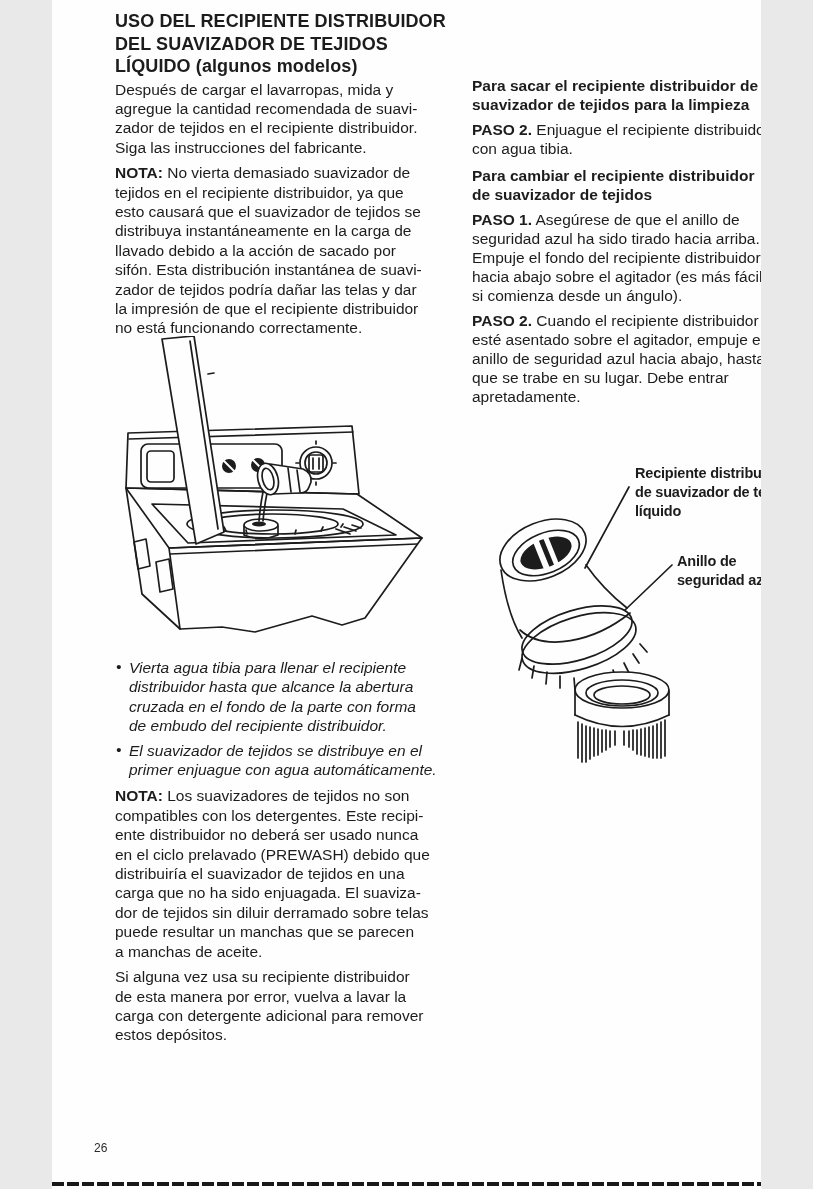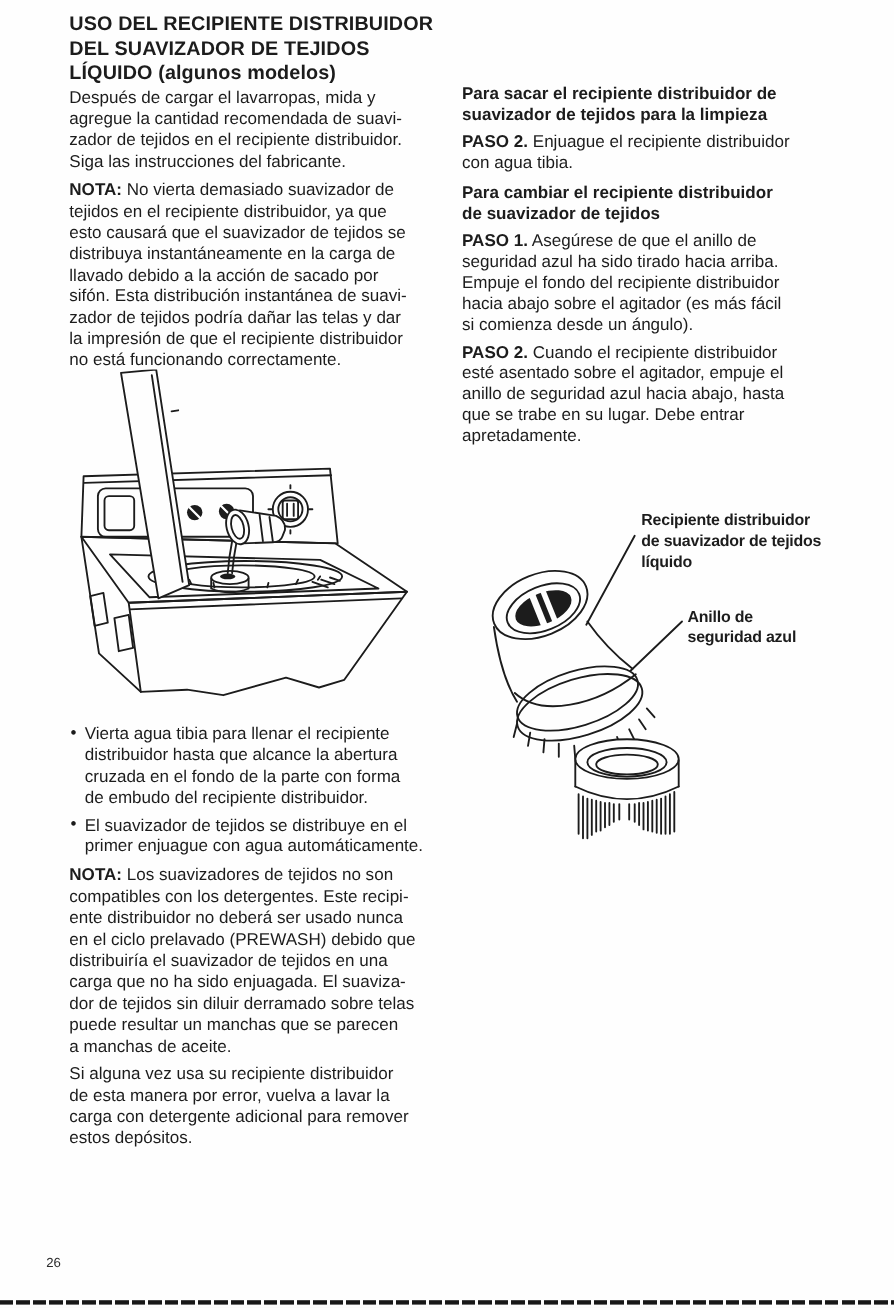--- a/index.html
+++ b/index.html
@@ -1,34 +1,34 @@
 <!DOCTYPE html>
 <html><head>
 <meta charset="utf-8">
 <style>
   html,body { margin:0; padding:0; background:#e9e9e9; }
   .page {
-    position:relative; width:813px; height:1189px; margin:0 auto;
+    position:relative; width:709px; height:1189px; margin:0 auto;
     background:#fefefe; overflow:hidden;
     font-family:"Liberation Sans","DejaVu Sans",sans-serif;
     color:#1c1c1c;
   }
   .pre { white-space:pre-line; }
   .block { position:absolute; }
   .col-left-top  { left:63px;  top:10px;  width:352px; }
   .col-left-bot  { left:63px;  top:658px; width:352px; }
   .col-right     { left:420px; top:76px;  width:360px; }
   .title { font-size:18px; line-height:22.5px; font-weight:bold; margin:0 0 2px 0; letter-spacing:.1px; }
   .body  { font-size:15.5px; line-height:19.4px; margin:0 0 6px 0; }
   .h2    { font-size:15.5px; line-height:19px; font-weight:bold; margin:8px 0 6px 0; }
   .h2:first-child { margin-top:0; }
   .step  { font-size:15.5px; line-height:19px; margin:0 0 6px 0; }
   .b     { font-weight:bold; }
   ul.bullets { list-style:none; margin:0 0 7px 0; padding:0; }
-  ul.bullets li { position:relative; padding-left:14px; font-size:15.5px; line-height:19.4px; margin:0 0 5px 0; }
+  ul.bullets li { position:relative; padding-left:14px; font-size:15.5px; line-height:19.4px; margin:0 0 5px 0;font-style:italic; }
   ul.bullets li:before { content:"\2022"; position:absolute; left:1px; top:-1px; }
   figure { margin:0; position:absolute; }
   .washer-figure    { left:60px;  top:336px; width:330px; height:320px; }
   .dispenser-figure { left:420px; top:460px; width:380px; height:370px; }
   .dispenser-figure svg { position:absolute; left:10px; top:20px; }
   .fig-label { position:absolute; font-weight:bold; font-size:14.5px; line-height:19px; letter-spacing:-0.2px; }
   .fl1 { left:163px; top:4px; }
   .fl2 { left:205px; top:92px; }
   .page-number { position:absolute; left:42px; top:1141px; font-size:12px; color:#2b2b2b; }
   .torn-edge {

